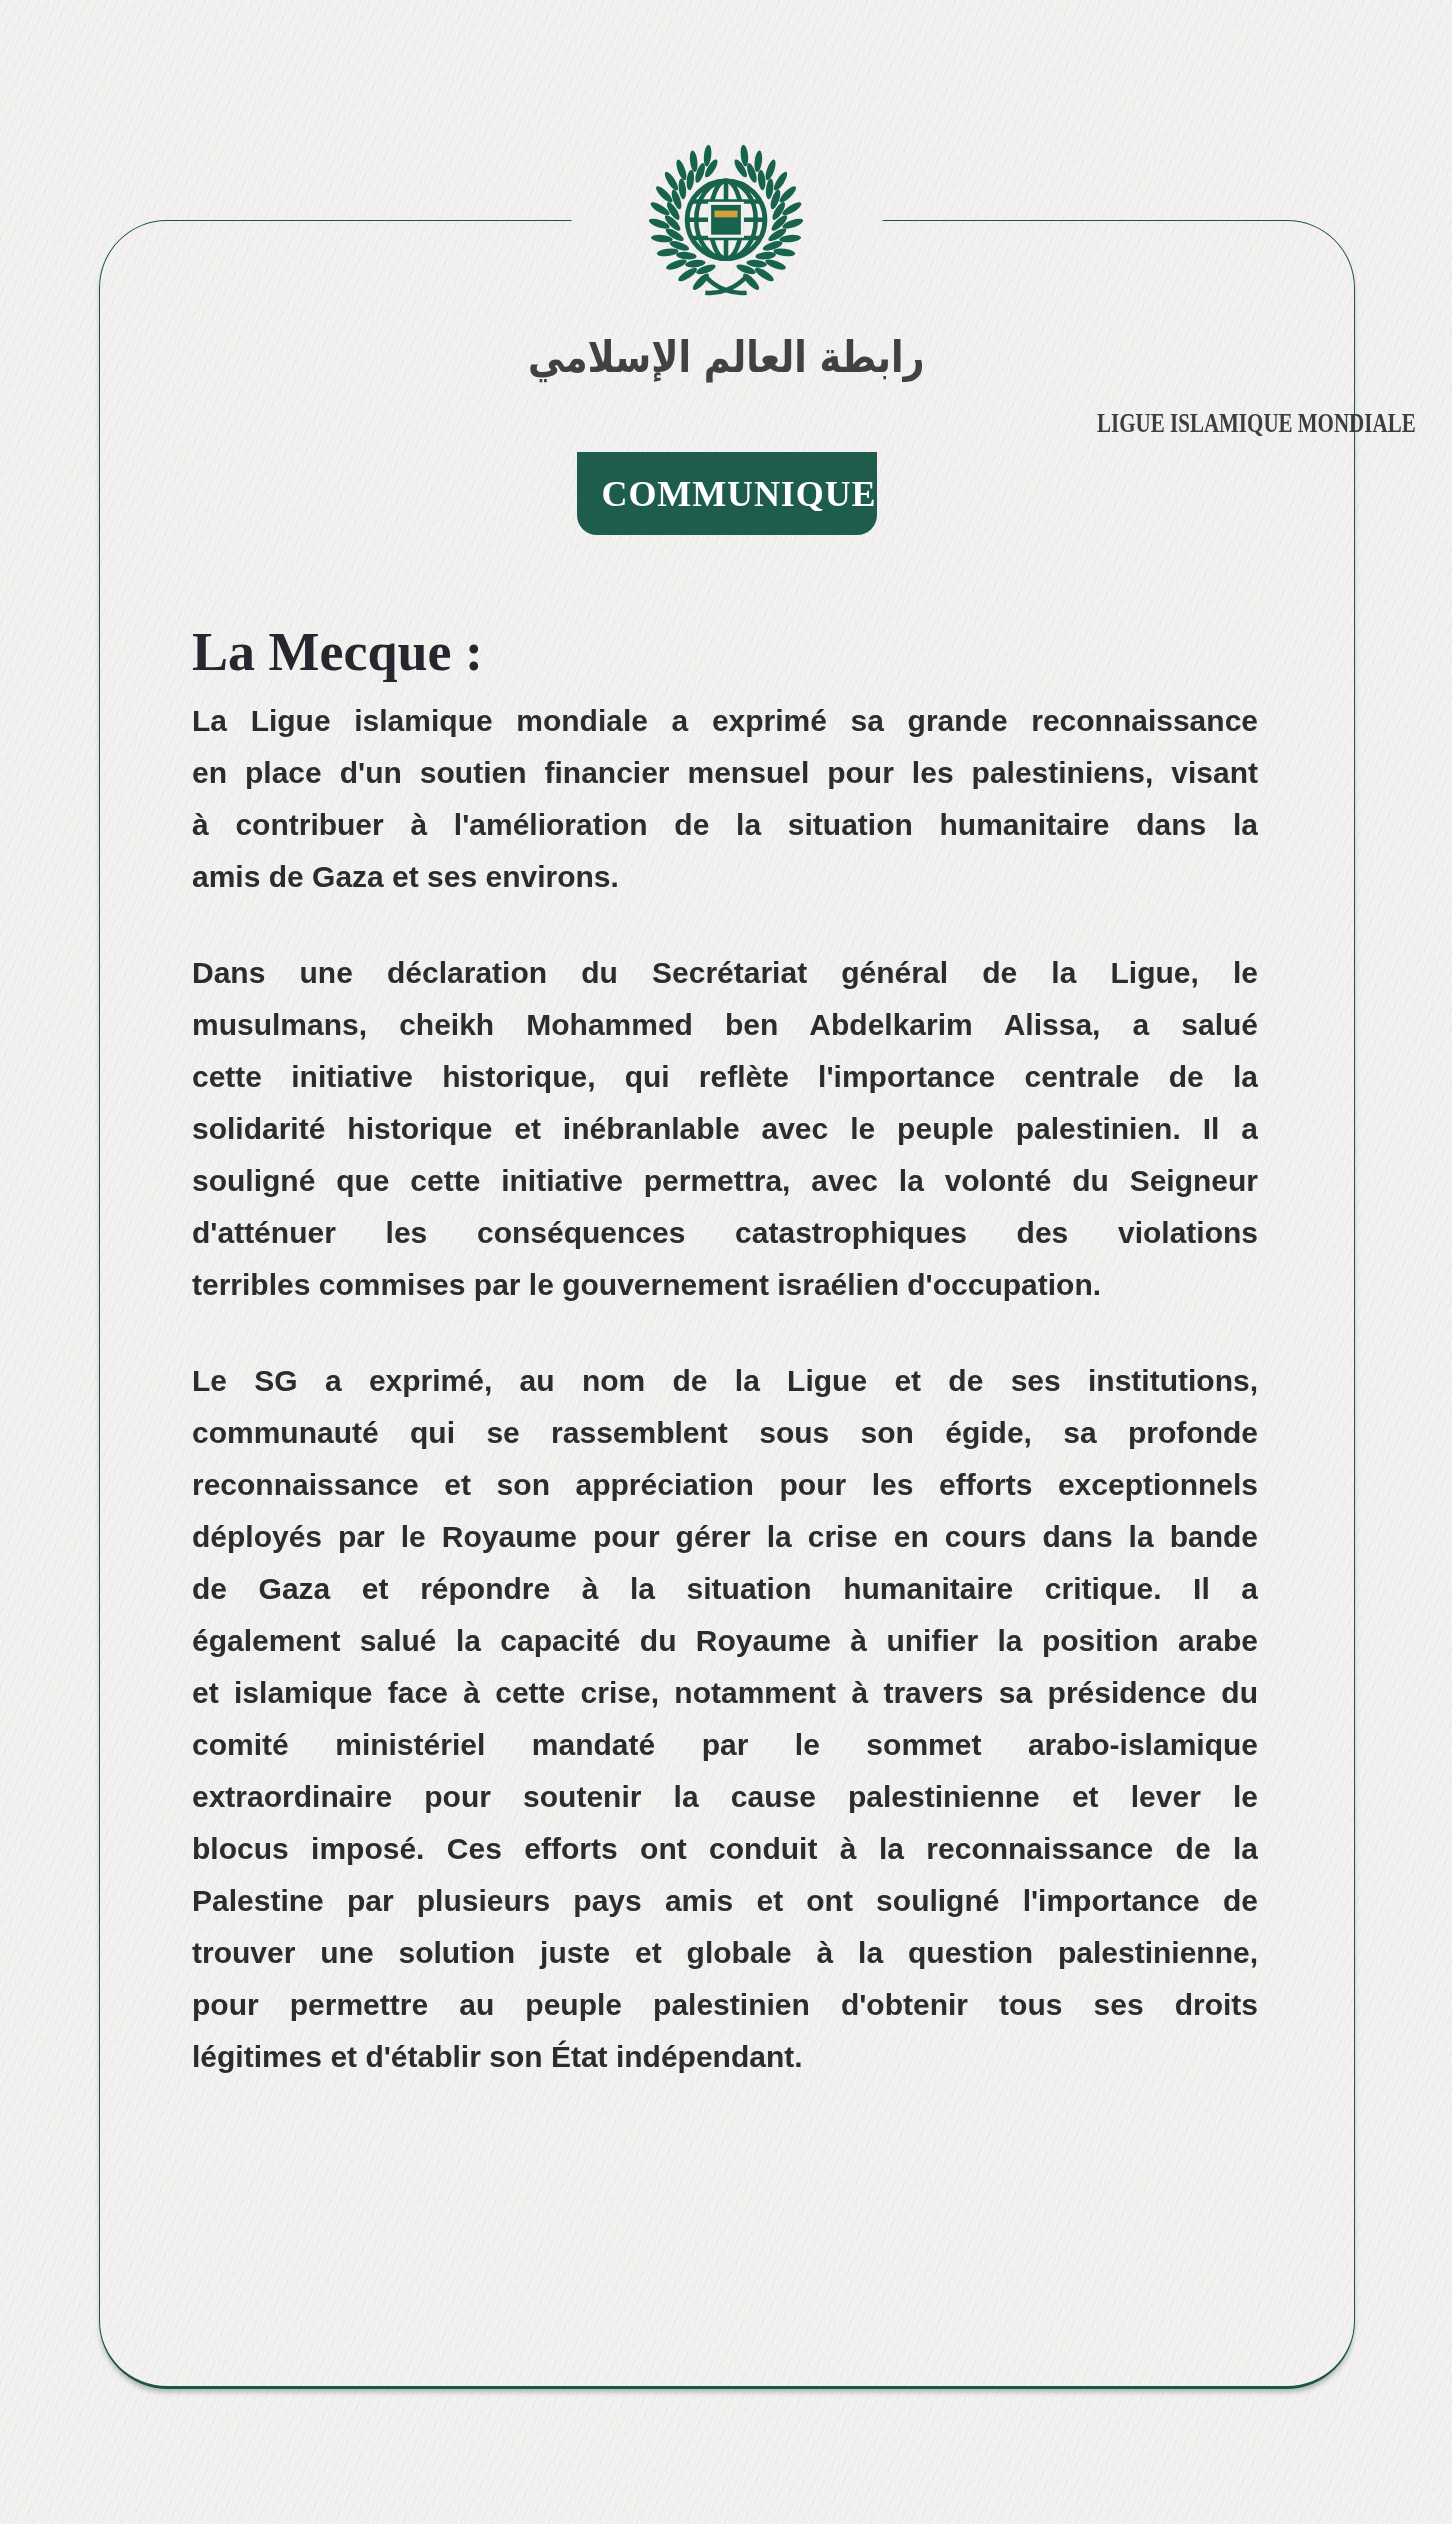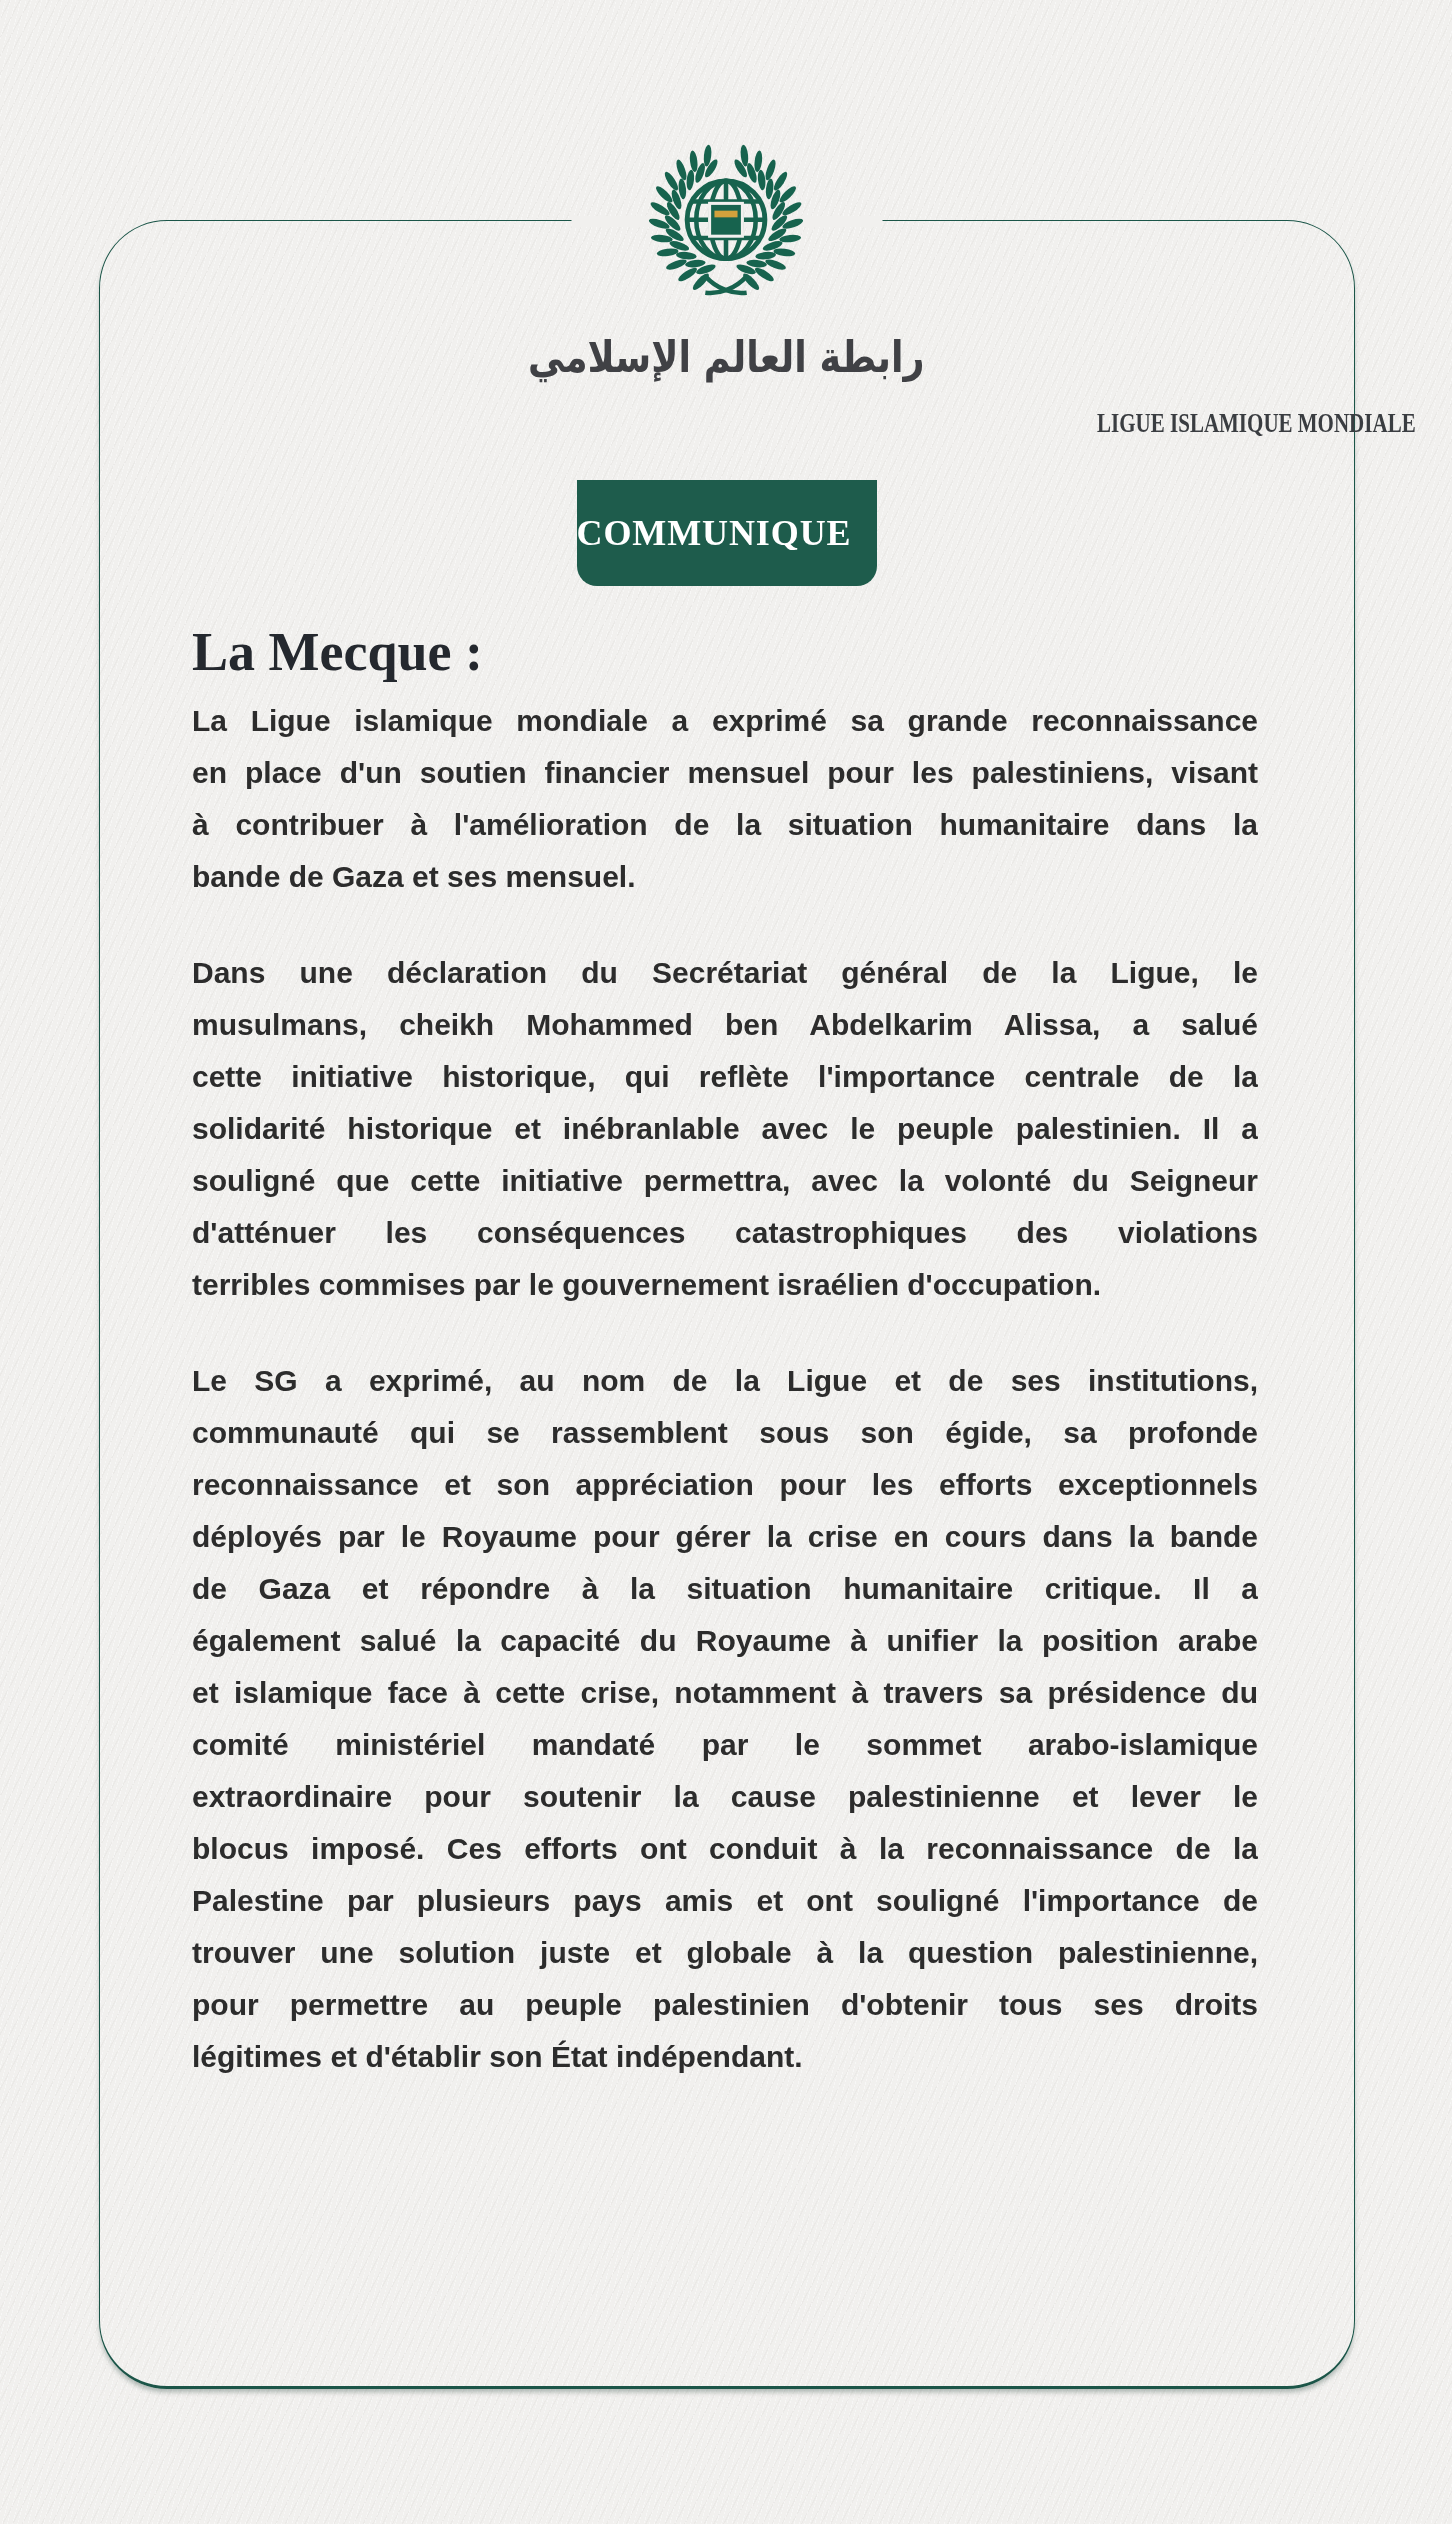--- a/index.html
+++ b/index.html
@@ -36,24 +36,24 @@
     font-family:"DejaVu Sans",sans-serif; font-size:43px; font-weight:bold;
   }
   .arabic-name .squeeze{ display:inline-block; transform:scaleX(0.85); transform-origin:center; white-space:nowrap; }
   .org-name{
     position:absolute; left:16px; top:407px; width:100%; text-align:right;
     color:var(--org-name-text); font-family:"Liberation Serif","DejaVu Serif",serif;
     font-size:28px; font-weight:bold; white-space:nowrap;
   }
   .org-name .squeeze{ display:inline-block; transform:scaleX(0.75); transform-origin:center; }
   .banner{
-    position:absolute; top:480px; left:50%; transform:translateX(-50%);
-    width:300px; height:106px; background:var(--banner-background);
+    position:absolute; top:452px; left:50%; transform:translateX(-50%);
+    width:300px; height:83px; background:var(--banner-background);
     border-radius:0 0 20px 20px;
-    display:flex; align-items:center; justify-content:flex-start;
+    display:flex; align-items:center; justify-content:flex-end;
   }
   .banner-label{
     color:var(--banner-text); font-family:"Liberation Serif","DejaVu Serif",serif;
     font-size:36px; font-weight:bold; letter-spacing:0.9px;
   }
   .heading{
     position:absolute; left:192px; top:621px;
     color:var(--heading-text); font-family:"Liberation Serif","DejaVu Serif",serif;
     font-size:54px; font-weight:bold;
   }
@@ -203,21 +203,21 @@
   </div>
 
   <div class="heading">La Mecque :</div>
 
   <div class="paragraphs">
 
     <div class="para">
       <div class="pline">La Ligue islamique mondiale a exprimé sa grande reconnaissance</div>
       <div class="pline">en place d'un soutien financier mensuel pour les palestiniens, visant</div>
       <div class="pline">à contribuer à l'amélioration de la situation humanitaire dans la</div>
-      <div class="pline pline-last">bande de Gaza et ses mensuel.</div>
+      <div class="pline pline-last">amis de Gaza et ses environs.</div>
     </div>
 
     <div class="para">
       <div class="pline">Dans une déclaration du Secrétariat général de la Ligue, le</div>
       <div class="pline">musulmans, cheikh Mohammed ben Abdelkarim Alissa, a salué</div>
       <div class="pline">cette initiative historique, qui reflète l'importance centrale de la</div>
       <div class="pline">solidarité historique et inébranlable avec le peuple palestinien. Il a</div>
       <div class="pline">souligné que cette initiative permettra, avec la volonté du Seigneur</div>
       <div class="pline">d'atténuer les conséquences catastrophiques des violations</div>
       <div class="pline pline-last">terribles commises par le gouvernement israélien d'occupation.</div>

